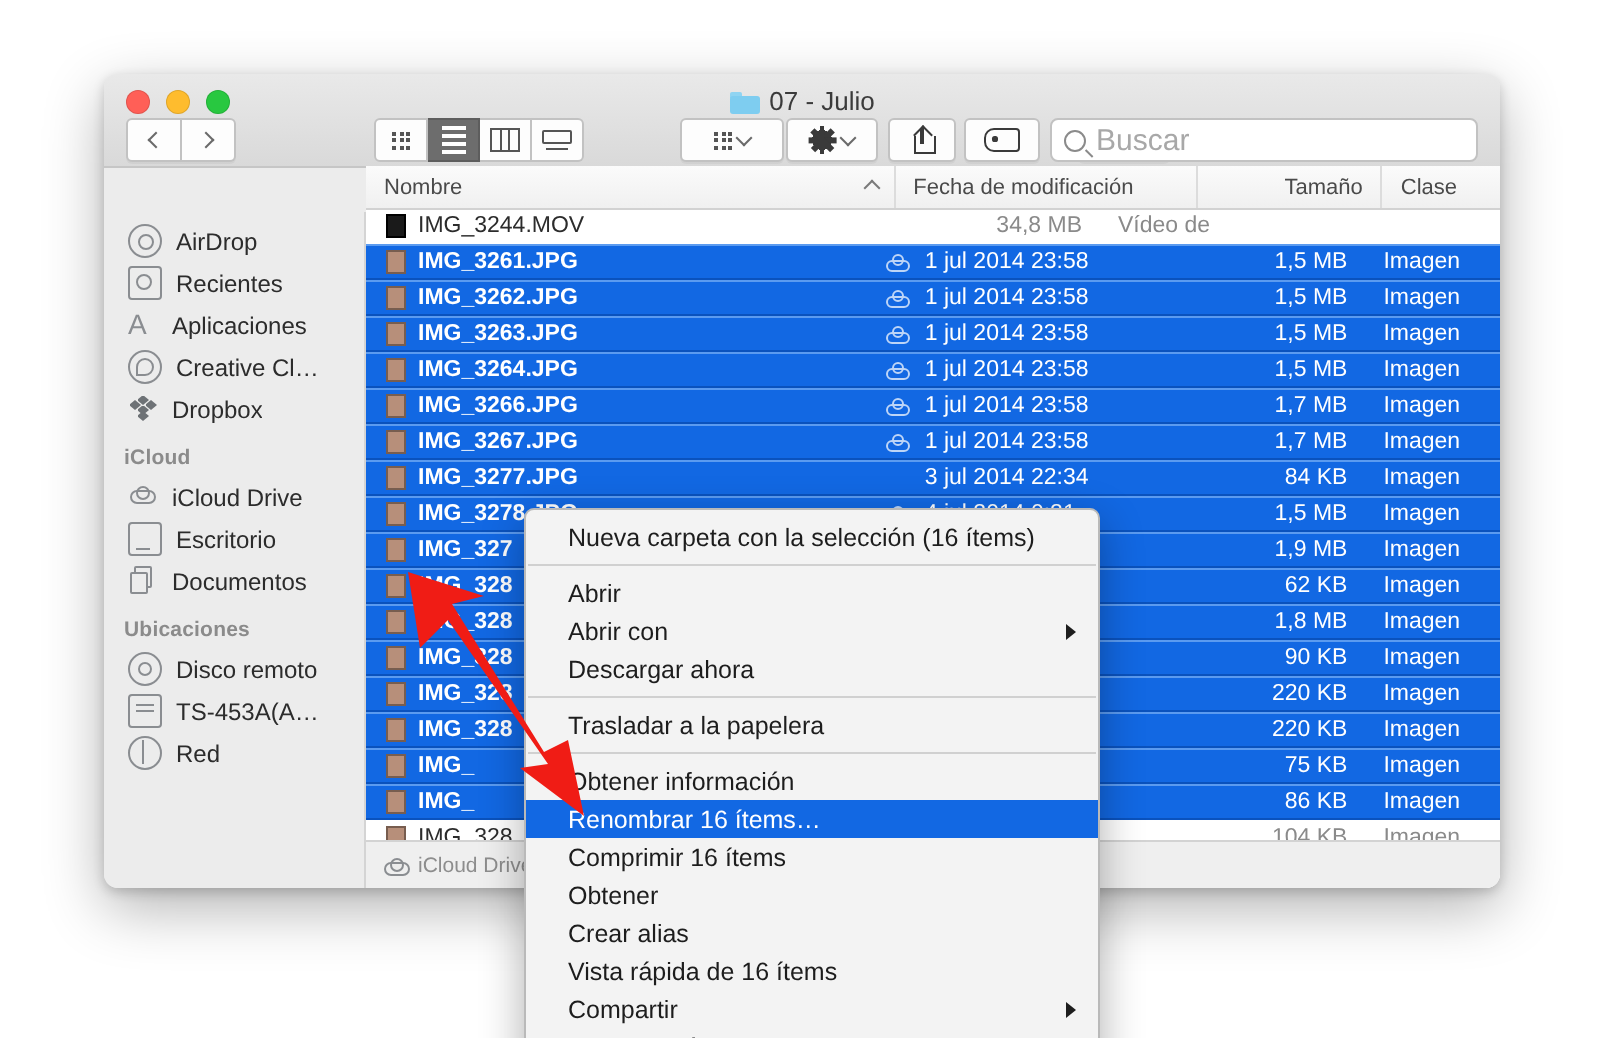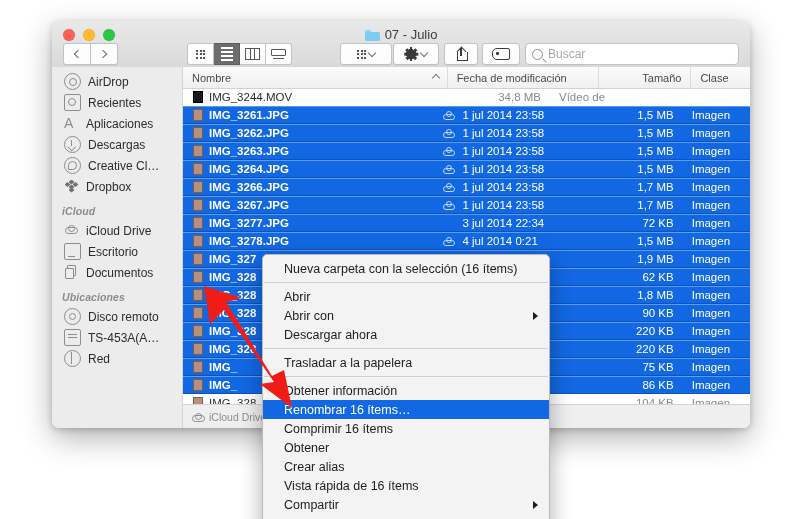--- a/index.html
+++ b/index.html
@@ -6,21 +6,21 @@
   body{
     width:800px;height:519px;overflow:hidden;
     background:#ffffff;
     font-family:"Liberation Sans","DejaVu Sans",sans-serif;
     -webkit-font-smoothing:antialiased;
   }
   #root{position:relative;width:800px;height:519px;}
 
   
   #finder{
-    position:absolute;left:52px;top:21px;width:698px;height:407px;
+    position:absolute;left:52px;top:37px;width:698px;height:407px;
     border-radius:7px;
     background:#ececec;
     box-shadow:0 10px 30px rgba(0,0,0,.30), 0 2px 6px rgba(0,0,0,.18);
     overflow:hidden;
   }
 
   
   .titlebar{
     position:relative;height:46px;
     background:linear-gradient(to bottom,#e9e9e9,#d9d9d9);
@@ -117,34 +117,34 @@
     clip-path:polygon(50% 0,100% 50%,50% 100%,0 50%);}
 
   .searchfield{
     position:absolute;right:11px;width:200px;height:20px;
     background:#fff;border:1px solid #c2c2c2;border-radius:4px;
     display:flex;align-items:center;padding:0 6px;gap:5px;
   }
   .ic-search{width:9px;height:9px;border:1.4px solid #8b8b8b;border-radius:50%;position:relative;flex:none;}
   .ic-search:after{content:"";position:absolute;right:-4px;bottom:-2.5px;width:4.5px;height:1.4px;
     background:#8b8b8b;transform:rotate(45deg);}
-  .searchfield span{font-size:12px;color:#a8a8a8;}
+  .searchfield span{font-size:15px;color:#a8a8a8;}
 
   
   .wbody{position:absolute;left:0;top:46px;right:0;bottom:0;display:flex;}
 
   
   .sidebar{
     width:130px;flex:none;background:#ececec;
     border-right:1px solid #d4d4d4;padding-top:4px;
-    font-size:12px;color:#2b2b2b;overflow:hidden;
+    font-size:12px;color:#2b2b2b;overflow:hidden;margin-top:23px;
   }
   .sb-head{
     font-size:10.5px;color:#8b8b8b;font-weight:600;
-    padding:8px 0 3px 10px;letter-spacing:.1px;font-style:italic;
+    padding:8px 0 3px 10px;letter-spacing:.1px;
   }
   .sb-item{
     height:21px;display:flex;align-items:center;gap:7px;padding-left:12px;
     color:#2c2c2c;
   }
   .sb-item .lbl{white-space:nowrap;overflow:hidden;text-overflow:ellipsis;font-size:12px;}
   .sb-ic{width:15px;height:15px;flex:none;position:relative;color:#7d8186;}
 
   
   .sic-airdrop{border:1.3px solid #8a8d91;border-radius:50%;}
@@ -402,24 +402,20 @@
         </div>
         <div class="sb-item">
           <span class="sb-ic sic-recent"></span>
           <span class="lbl">Recientes</span>
         </div>
         <div class="sb-item">
           <span class="sb-ic sic-apps"></span>
           <span class="lbl">Aplicaciones</span>
         </div>
         <div class="sb-item">
-          <span class="sb-ic sic-down"></span>
-          <span class="lbl">Descargas</span>
-        </div>
-        <div class="sb-item">
           <span class="sb-ic sic-cc"></span>
           <span class="lbl">Creative Cl…</span>
         </div>
         <div class="sb-item">
           <span class="sb-ic sic-dropbox">
             <b style="left:0.5px;top:3px"></b>
               <b style="left:4.5px;top:0.5px"></b>
               <b style="left:8.5px;top:3px"></b>
               <b style="left:4.5px;top:5.5px"></b>
               <b style="left:4.5px;top:8.5px"></b>
@@ -558,21 +554,21 @@
             </div>
             <div class="row sel">
               <div class="c1">
                 <span class="thumb"></span>
                 <span class="nm">IMG_3277.JPG</span>
               </div>
               <div class="c2">
                 <span class="cloudic" style="visibility: hidden;"></span>
                 <span>3 jul 2014 22:34</span>
               </div>
-              <div class="c3">72 KB</div>
+              <div class="c3">84 KB</div>
               <div class="c4">Imagen</div>
             </div>
             <div class="row sel">
               <div class="c1">
                 <span class="thumb"></span>
                 <span class="nm">IMG_3278.JPG</span>
               </div>
               <div class="c2">
                 <span class="cloudic"></span>
                 <span>4 jul 2014 0:21</span>

